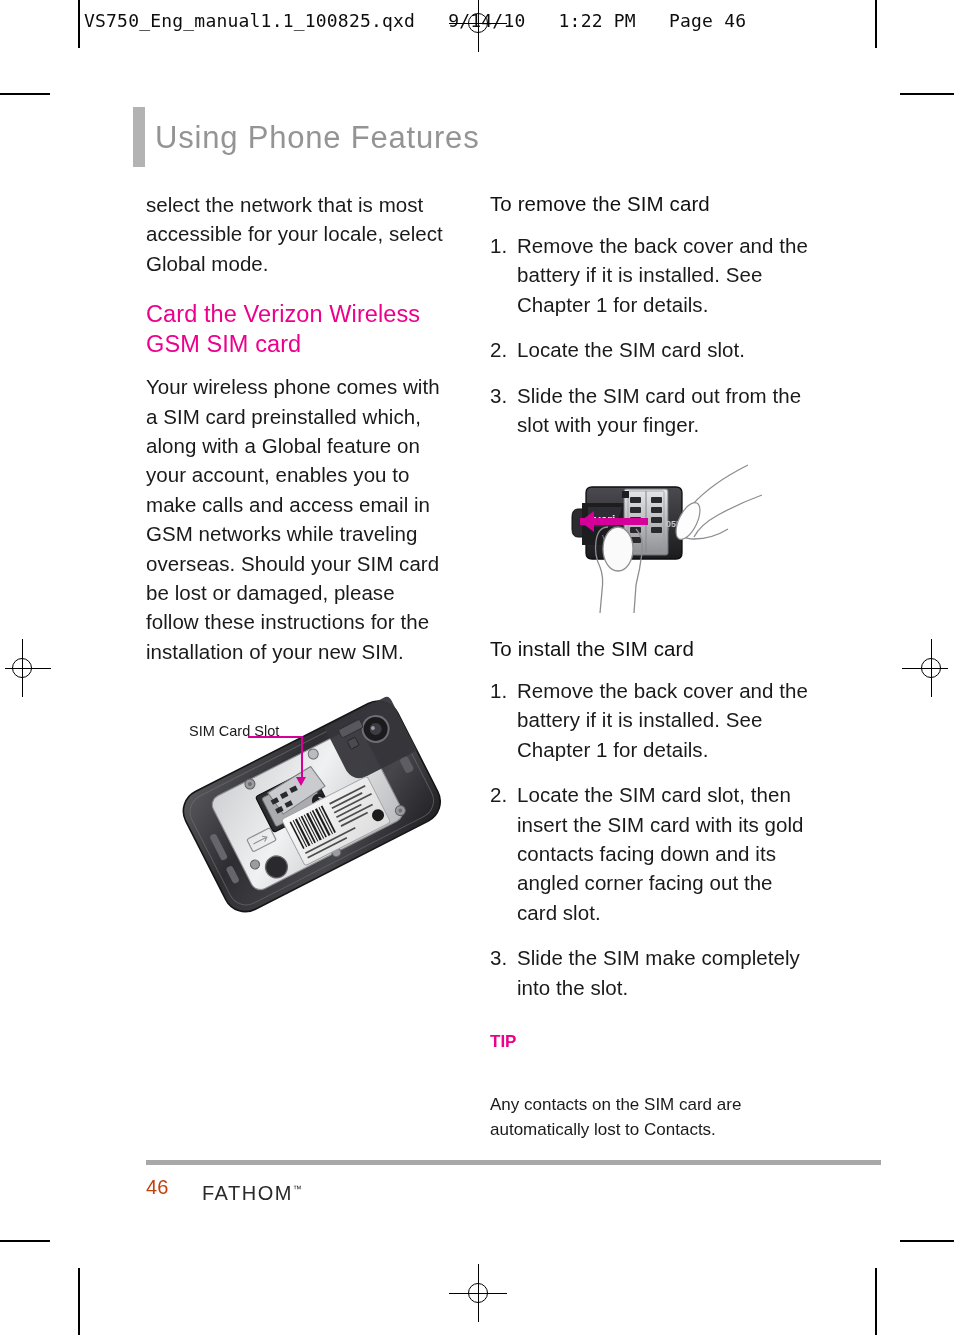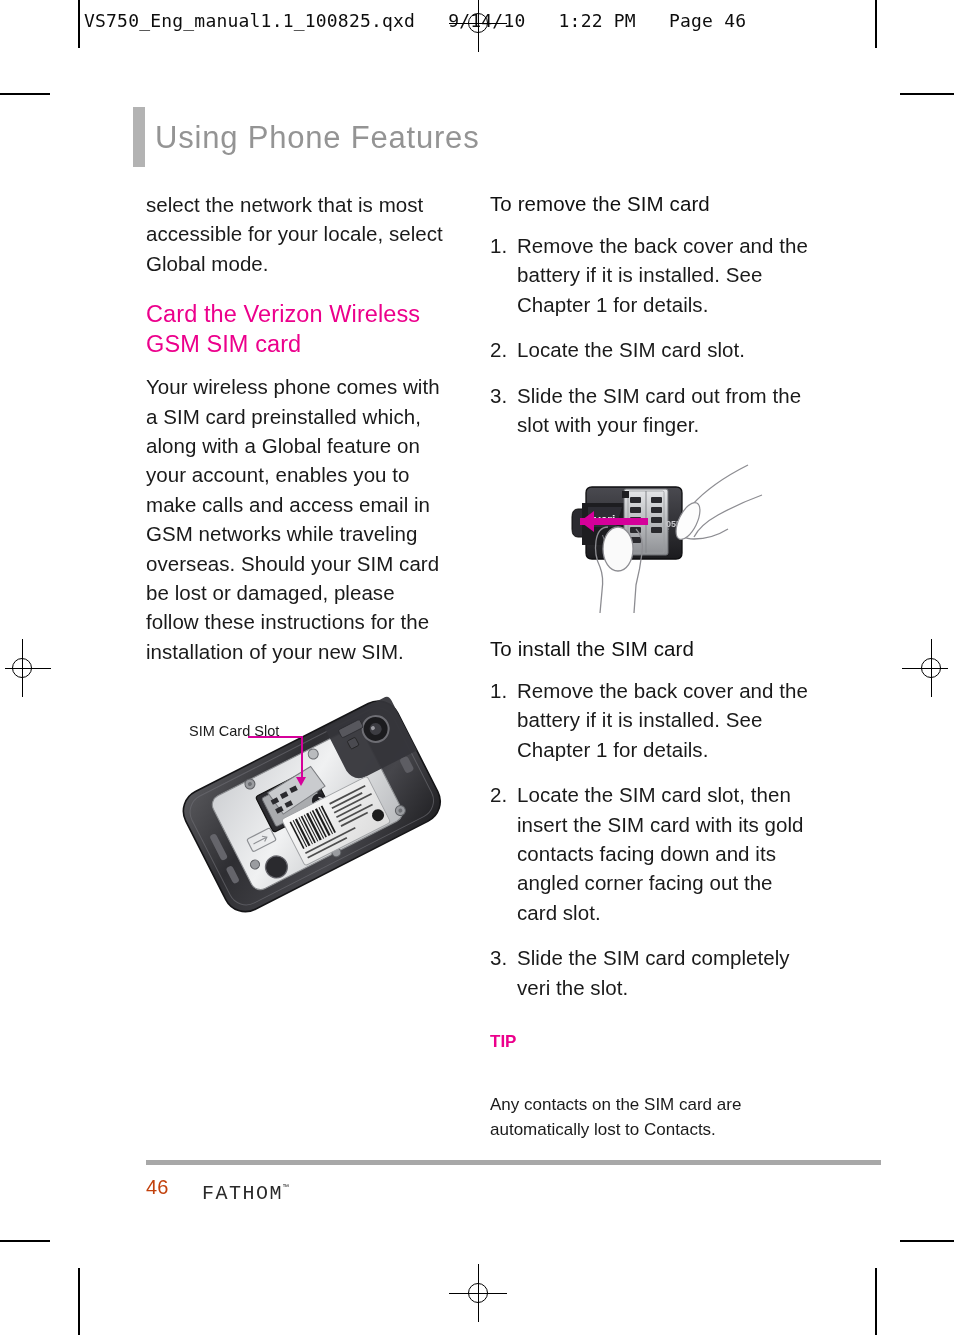--- a/index.html
+++ b/index.html
@@ -180,21 +180,21 @@
     color: #c2410c;
     letter-spacing: 0.2px;
   }
   .footer-logo {
     position: absolute;
     left: 202px;
     top: 1182px;
     font-size: 20px;
     letter-spacing: 1.5px;
     color: #2a2a2a;
-    font-family: Liberation Mono, monospace;
+    font-family: Liberation Sans, sans-serif;
   }
   .footer-logo .tm {
     font-size: 9px;
     vertical-align: super;
   }
 
   
   .fig-phone {
     position: absolute;
     left: 160px;
@@ -494,21 +494,21 @@
       <li class="body">
         <span class="num">1.</span>
         <span>Remove the back cover and the battery if it is installed. See Chapter 1 for details.</span>
       </li>
       <li class="body">
         <span class="num">2.</span>
         <span>Locate the SIM card slot, then insert the SIM card with its gold contacts facing down and its angled corner facing out the card slot.</span>
       </li>
       <li class="body">
         <span class="num">3.</span>
-        <span>Slide the SIM card completely veri the slot.</span>
+        <span>Slide the SIM make completely into the slot.</span>
       </li>
     </ol>
   </div>
 
   <div class="tip">
     <div class="tip-label">TIP</div>
     <div class="tip-text">Any contacts on the SIM card are automatically lost to Contacts.</div>
   </div>
 
   <div class="footer-rule"></div>

